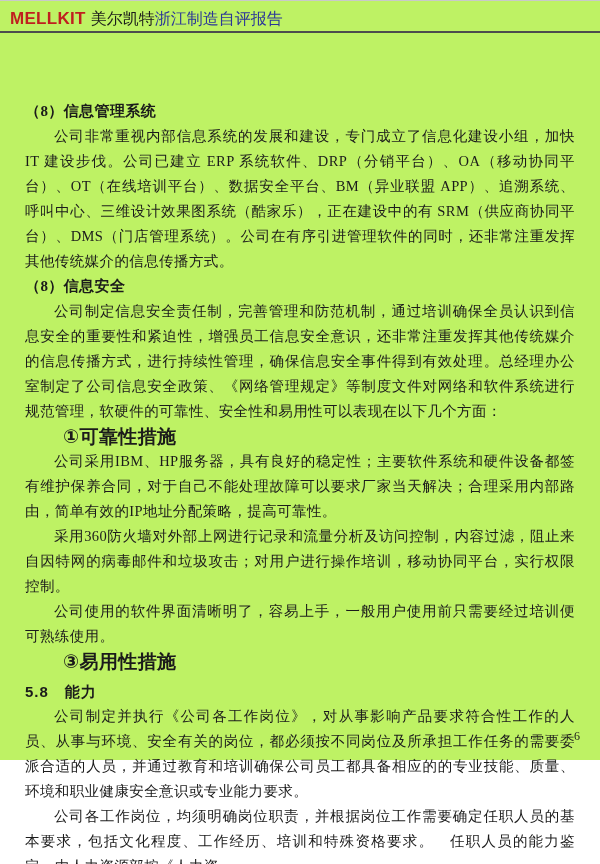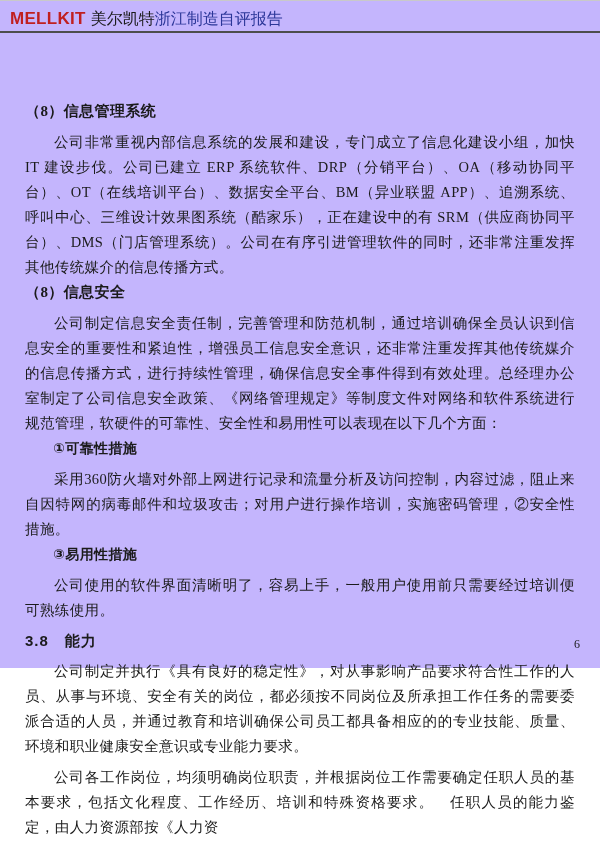--- a/index.html
+++ b/index.html
@@ -6,22 +6,22 @@
   html, body { width: 600px; height: 864px; }
   body {
     background: #ffffff;
     font-family: "Liberation Serif", "DejaVu Serif", serif;
     color: #1b1b1b;
     overflow: hidden;
   }
   .page {
     position: relative;
     width: 600px;
-    height: 668px;
-    background: #c4b5fd;
+    height: 760px;
+    background: #bef264;
     border-top: 1px solid #c9c9c9;
   }
   .header {
     padding: 7px 0 0 10px;
     height: 32px;
     border-bottom: 2px solid #4d4d4d;
     white-space: nowrap;
     font-size: 16px;
     line-height: 22px;
   }
@@ -35,26 +35,26 @@
   }
   .ht-black { color: #1b1b1b; margin-left: 5px; }
   .ht-blue  { color: #2B3698; }
   .main {
     padding: 66px 25px 0 25px;
     font-size: 14.5px;
     line-height: 25px;
     letter-spacing: 0.4px;
     text-align: justify;
   }
-  .p  { text-indent: 2em; margin-top: 6px; }
+  .p  { text-indent: 2em; }
   .h2 { font-weight: bold; font-size: 15px; }
   .h3 {
     font-weight: bold;
     font-family: "Liberation Sans", "DejaVu Sans", sans-serif;
-    font-size: 14px;
+    font-size: 19px;
     text-indent: 2em;
   }
   .h1 {
     font-weight: bold;
     font-family: "Liberation Sans", "DejaVu Sans", sans-serif;
     font-size: 15px;
     margin-top: 5px;
     letter-spacing: 1px;
   }
   .footer {
@@ -73,23 +73,24 @@
   <div class="header">
     <span class="brand">MELLKIT</span><span class="ht-black">美尔凯特</span><span class="ht-blue">浙江制造自评报告</span>
   </div>
 
   <div class="main" id="doc-body">
       <div class="blk h2">（8）信息管理系统</div>
       <div class="blk p">公司非常重视内部信息系统的发展和建设，专门成立了信息化建设小组，加快 IT 建设步伐。公司已建立 ERP 系统软件、DRP（分销平台）、OA（移动协同平台）、OT（在线培训平台）、数据安全平台、BM（异业联盟 APP）、追溯系统、呼叫中心、三维设计效果图系统（酷家乐），正在建设中的有 SRM（供应商协同平台）、DMS（门店管理系统）。公司在有序引进管理软件的同时，还非常注重发挥其他传统媒介的信息传播方式。</div>
       <div class="blk h2">（8）信息安全</div>
       <div class="blk p">公司制定信息安全责任制，完善管理和防范机制，通过培训确保全员认识到信息安全的重要性和紧迫性，增强员工信息安全意识，还非常注重发挥其他传统媒介的信息传播方式，进行持续性管理，确保信息安全事件得到有效处理。总经理办公室制定了公司信息安全政策、《网络管理规定》等制度文件对网络和软件系统进行规范管理，软硬件的可靠性、安全性和易用性可以表现在以下几个方面：</div>
       <div class="blk h3">①可靠性措施</div>
-      <div class="blk p">采用360防火墙对外部上网进行记录和流量分析及访问控制，内容过滤，阻止来自因特网的病毒邮件和垃圾攻击；对用户进行操作培训，实施密码管理，②安全性措施。</div>
+      <div class="blk p">公司采用IBM、HP服务器，具有良好的稳定性；主要软件系统和硬件设备都签有维护保养合同，对于自己不能处理故障可以要求厂家当天解决；合理采用内部路由，简单有效的IP地址分配策略，提高可靠性。</div>
+      <div class="blk p">采用360防火墙对外部上网进行记录和流量分析及访问控制，内容过滤，阻止来自因特网的病毒邮件和垃圾攻击；对用户进行操作培训，移动协同平台，实行权限控制。</div>
+      <div class="blk p">公司使用的软件界面清晰明了，容易上手，一般用户使用前只需要经过培训便可熟练使用。</div>
       <div class="blk h3">③易用性措施</div>
-      <div class="blk p">公司使用的软件界面清晰明了，容易上手，一般用户使用前只需要经过培训便可熟练使用。</div>
-      <div class="blk h1">3.8　能力</div>
-      <div class="blk p">公司制定并执行《具有良好的稳定性》，对从事影响产品要求符合性工作的人员、从事与环境、安全有关的岗位，都必须按不同岗位及所承担工作任务的需要委派合适的人员，并通过教育和培训确保公司员工都具备相应的的专业技能、质量、环境和职业健康安全意识或专业能力要求。</div>
+      <div class="blk h1">5.8　能力</div>
+      <div class="blk p">公司制定并执行《公司各工作岗位》，对从事影响产品要求符合性工作的人员、从事与环境、安全有关的岗位，都必须按不同岗位及所承担工作任务的需要委派合适的人员，并通过教育和培训确保公司员工都具备相应的的专业技能、质量、环境和职业健康安全意识或专业能力要求。</div>
       <div class="blk p">公司各工作岗位，均须明确岗位职责，并根据岗位工作需要确定任职人员的基本要求，包括文化程度、工作经历、培训和特殊资格要求。　任职人员的能力鉴定，由人力资源部按《人力资</div>
     </div>
 
   <div class="footer">6</div>
 
 </div>
 
 </body></html>

